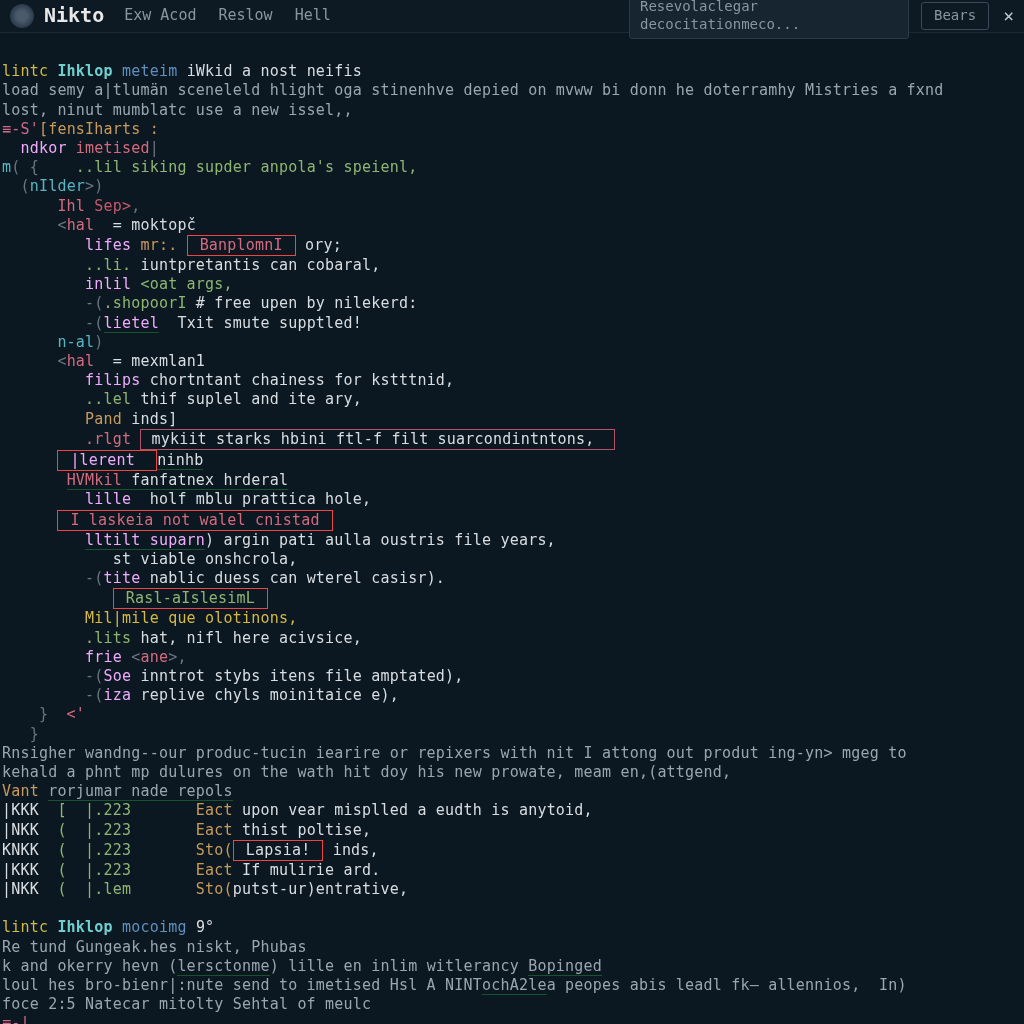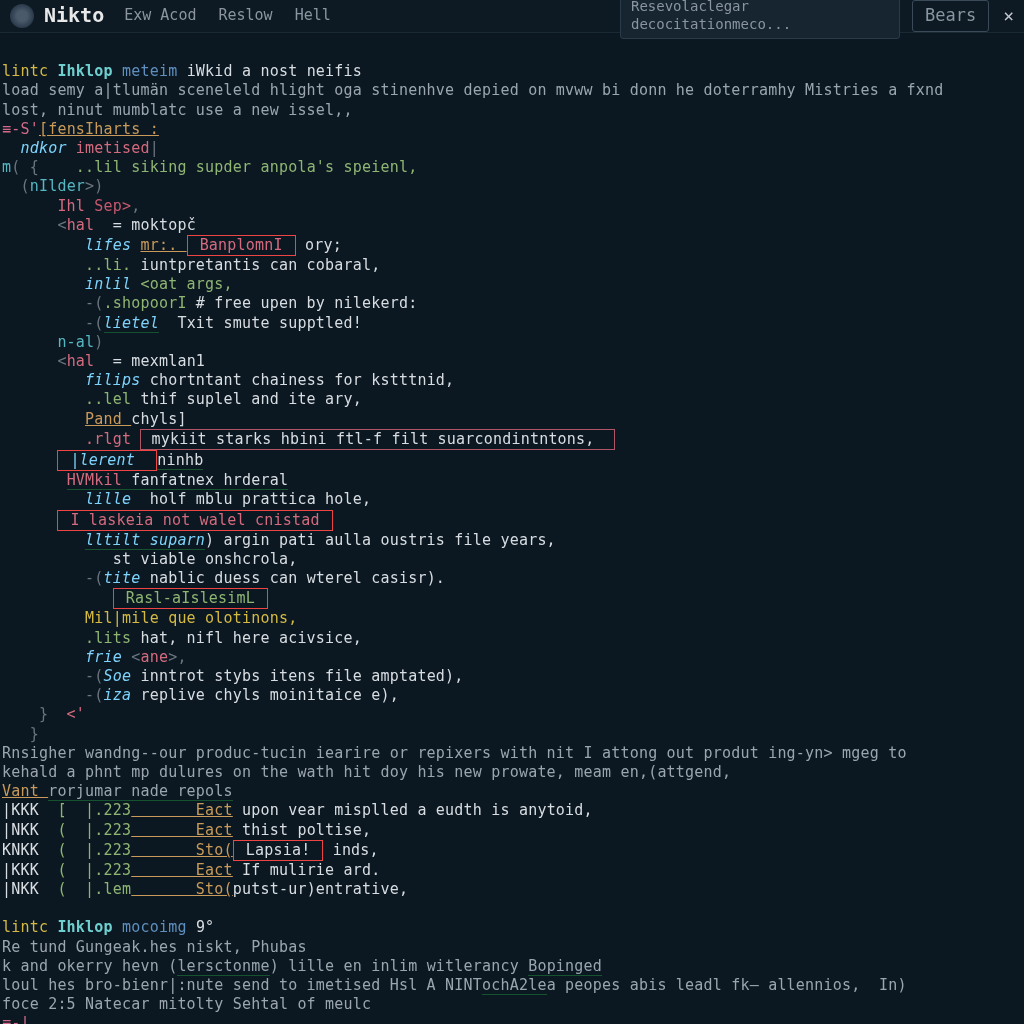--- a/index.html
+++ b/index.html
@@ -27,36 +27,36 @@
 .appname { color:#e8e8e8; font-size:20px; font-weight:600; margin-right:20px; }
 .menu { display:flex; gap:22px;justify-content:flex-end; }
 .menu-item { color:#8a95a0; font-size:15px; cursor:pointer; }
 .spacer { flex:1; }
 .search-box {
   background:#162530; border:1px solid #2a3a48; border-radius:3px;
   padding:4px 10px; color:#8a95a0; font-size:14px; width:280px;
 }
 .btn-box {
   border:1px solid #3a4a58; border-radius:3px;
-  padding:4px 12px; color:#8a95a0; font-size:17px; margin-left:12px;
+  padding:4px 12px; color:#8a95a0; font-size:14px; margin-left:12px;
 }
 .close-x { color:#c0c5ce; font-size:18px; margin-left:14px; cursor:pointer; }
 .term {
   padding:10px 2px 0 2px;
   white-space:pre;
   letter-spacing:0.2px;
 }
 .yellow { color:#d4b943; }
-.teal { color:#7dd3fc;font-style:italic; }
+.teal { color:#f0abfc; }
 .teal-b { color:#6fcfcf; font-weight:600; }
 .green { color:#8fb573; }
 .cyan { color:#56b6c2; }
 .red { color:#c6586e; }
 .redb { color:#d46a7e; }
-.orange { color:#c99a5a;text-decoration:underline; }
+.orange { color:#c99a5a; }
 .gray { color:#6a7580; }
 .graylt { color:#9aa5b0; }
 .white { color:#d8dde2; }
 .blue { color:#5f8fbf;text-align:right; }
 .err-box {
   border:1px solid #ef4444;
   padding:0 12px;
   display:inline-block;
   text-align:center;
 }
@@ -97,21 +97,21 @@
 <span class="gray">      &lt;</span><span class="redb">hal</span><span class="white">  = moktopč</span>
 <span class="teal">         lifes </span><span class="orange">mr:. </span><span class="err-box redb">BanplomnI</span><span class="white"> ory;</span>
 <span>         </span><span class="green">..li. </span><span class="white">iuntpretantis can cobaral,</span>
 <span class="teal">         inlil </span><span class="green">&lt;oat args,</span>
 <span class="gray">         -(</span><span class="green">.shopoorI</span><span class="white"> # free upen by nilekerd:</span>
 <span class="gray">         -(</span><span class="teal underline">lietel</span><span class="white">  Txit smute supptled!</span>
 <span>      </span><span class="cyan">n-al</span><span class="gray">)</span>
 <span class="gray">      &lt;</span><span class="redb">hal</span><span class="white">  = mexmlan1</span>
 <span>         </span><span class="teal">filips </span><span class="white">chortntant chainess for kstttnid,</span>
 <span>         </span><span class="green">..lel </span><span class="white">thif suplel and ite ary,</span>
-<span>         </span><span class="orange">Pand </span><span class="white">chyls]</span>
+<span>         </span><span class="orange">Pand </span><span class="white">inds]</span>
 <span>         </span><span class="redb">.rlgt </span><span class="err-line white">mykiit starks hbini ftl-f filt suarcondintntons, </span>
 <span>      </span><span class="err-box teal">|lerent </span><span class="underline white">ninhb</span>
 <span>       </span><span class="redb underline">HVMkil </span><span class="underline white">fanfatnex hrderal</span>
 <span class="teal">         lille  </span><span class="white">holf mblu prattica hole,</span>
 <span>      </span><span class="err-box redb">I laskeia not walel cnistad</span>
 <span>         </span><span class="teal underline">lltilt suparn</span><span class="white">) argin pati aulla oustris file years,</span>
 <span class="white">            st viable onshcrola,</span>
 <span class="gray">         -(</span><span class="teal">tite </span><span class="white">nablic duess can wterel casisr).</span>
 <span>            </span><span class="err-box green">Rasl-aIslesimL</span>
 <span>         </span><span class="yellow">Mil|mile que olotinons,</span>

